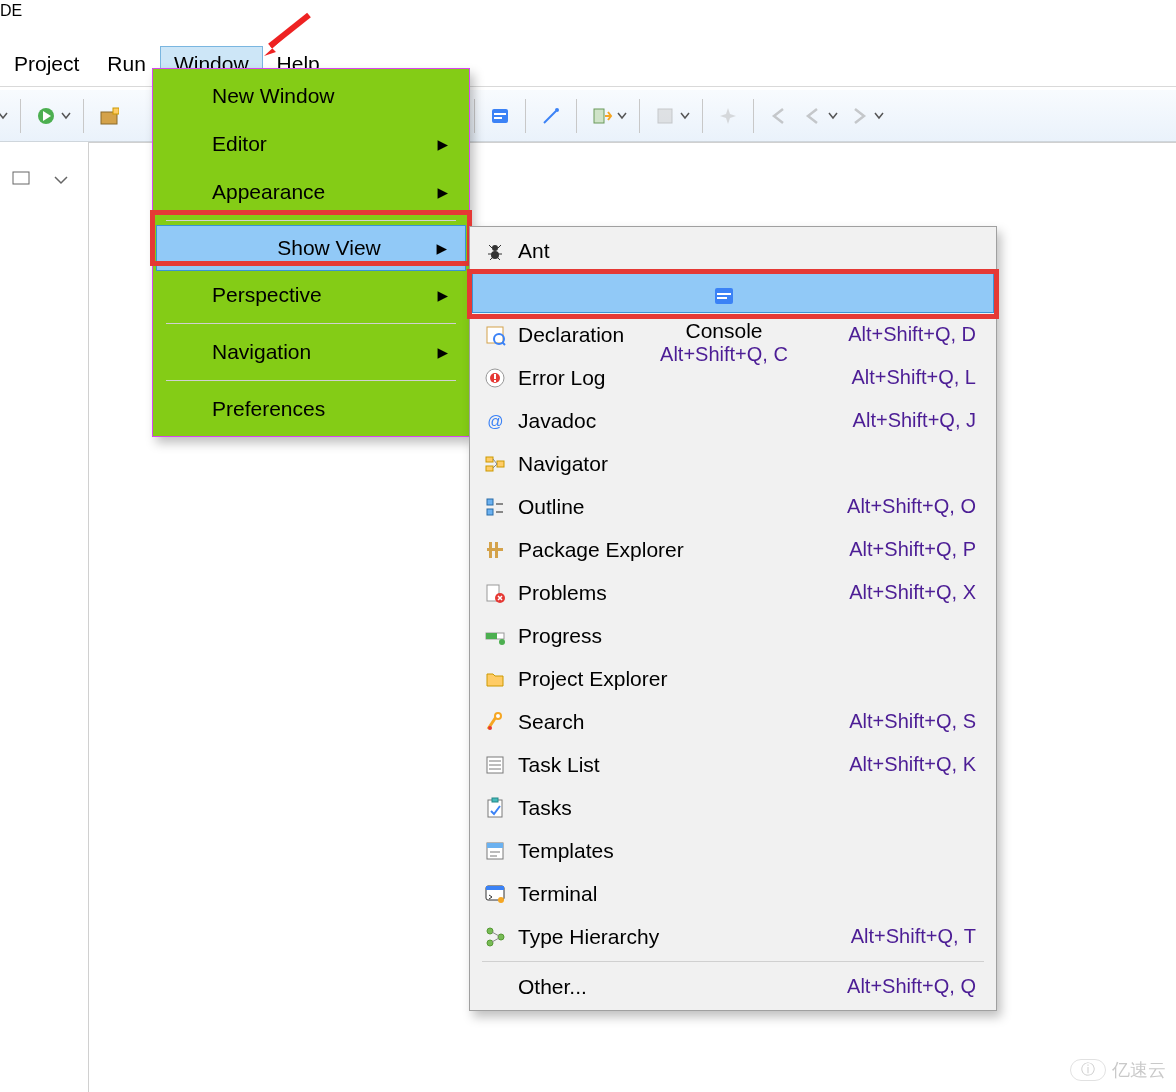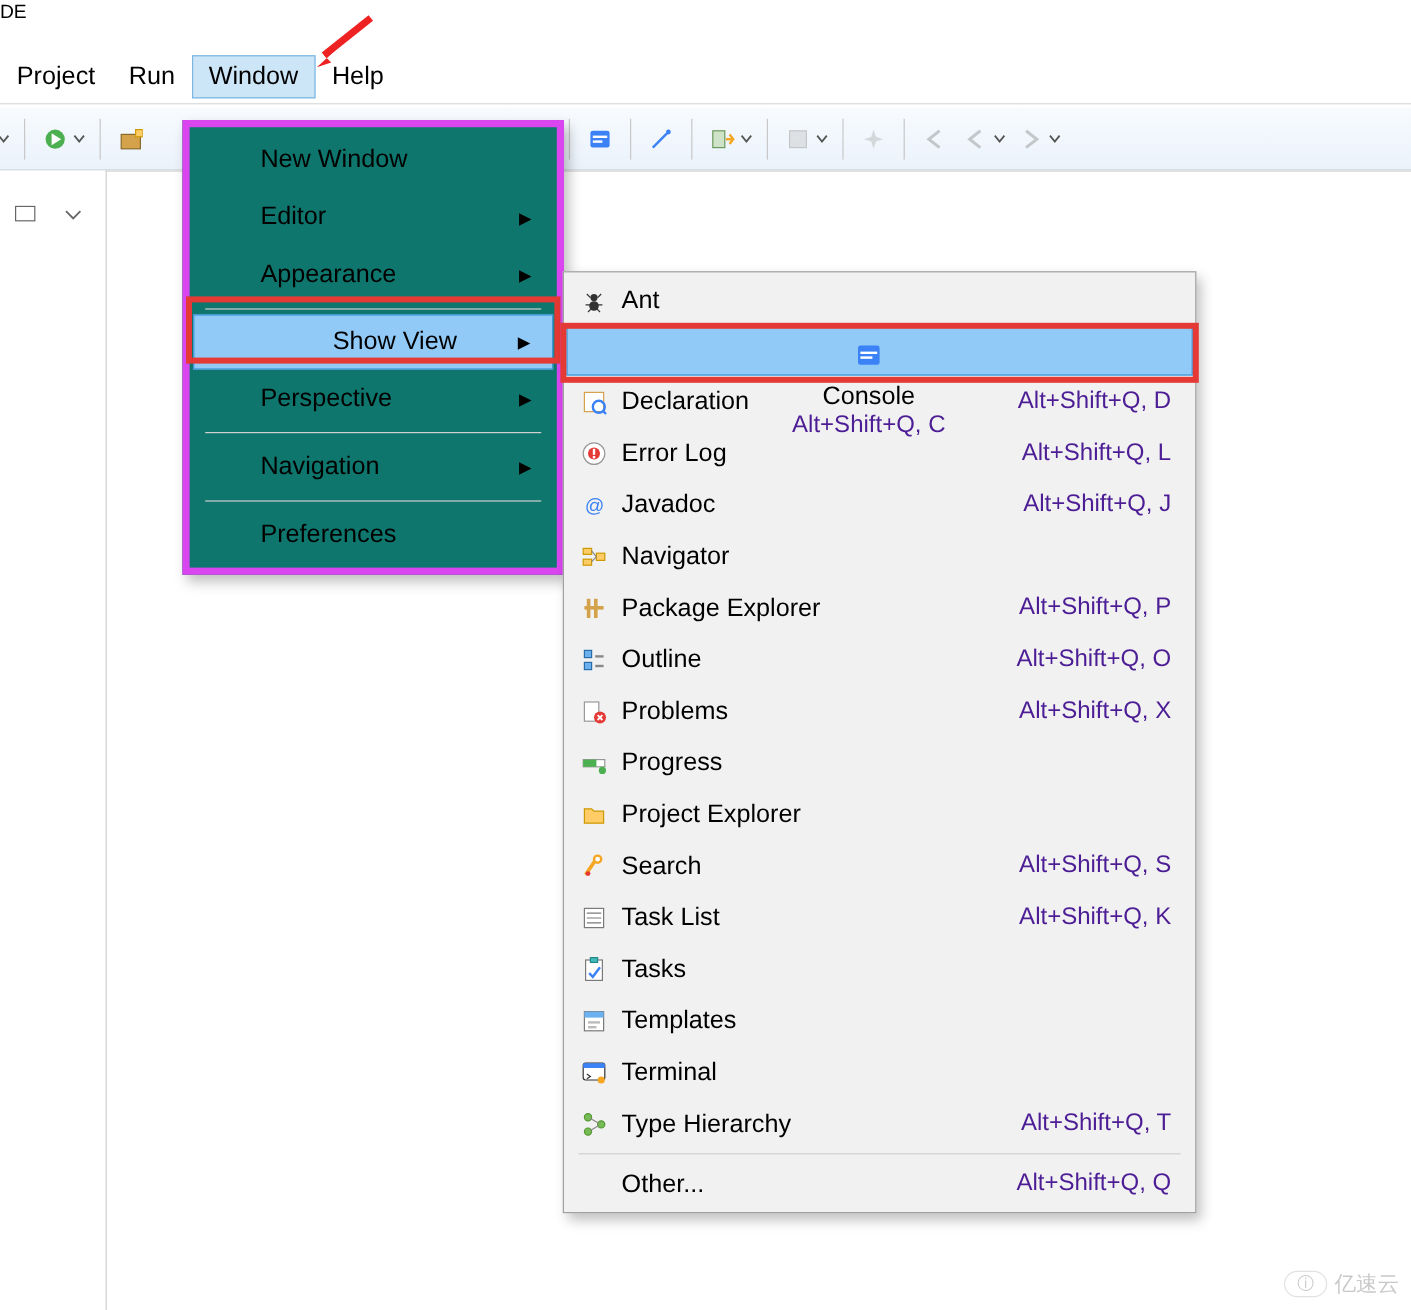--- a/index.html
+++ b/index.html
@@ -16,21 +16,21 @@
 .tool { width: 26px; height: 26px; margin: 0 4px; display: flex; align-items: center; justify-content: center; }
 .tool-sep { width: 1px; height: 34px; background: #c8c8c8; margin: 0 8px; }
 .drop-caret { width: 10px; margin-left: -2px; }
 .caret-svg { stroke: #555; fill: none; }
 
 .palette { position: absolute; left: 0; top: 160px; width: 80px; height: 40px; display:flex; align-items:center; justify-content:space-between; padding:0 12px; }
 
 .editor-area { position: absolute; left: 88px; top: 142px; right: 0; bottom: 0; border-left: 1px solid #d0d0d0; border-top: 1px solid #d0d0d0; background:#fff; }
 
 
-.dropdown { position: absolute; left: 152px; top: 100px; width: 318px; background: #0f766e; border: 6px solid #d946ef; box-shadow: 4px 6px 10px rgba(0,0,0,.25); padding: 3px; }
+.dropdown { position: absolute; left: 152px; top: 68px; width: 318px; background: #84cc16; border: 1px solid #d946ef; box-shadow: 4px 6px 10px rgba(0,0,0,.25); padding: 3px; }
 .dd-item { height: 48px; display:flex; align-items:center; padding: 0 20px 0 56px; position:relative; font-size:21px; color:#000; }
 .dd-item .arrow { position:absolute; right:18px; }
 .dd-sep { height:1px; background:#d0d0d0; margin:4px 10px; }
 .dd-item.highlight { background:#91c9f7; border:1px solid #3a94d6; padding: 0 19px 0 55px; height:46px;justify-content:center; }
 .dd-redbox { position:absolute; left:-3px; right:-3px; border:5px solid #e53935; pointer-events:none; }
 .dd-redbox.box1 { top:141px; height:56px; }
 
 
 .submenu { position:absolute; left:469px; top:226px; width:528px; background:#f1f1f1; border:1px solid #a0a0a0; box-shadow:4px 6px 10px rgba(0,0,0,.25); padding:2px; }
 .sm-item { height:43px; display:flex; align-items:center; font-size:21px; color:#000; padding:0 18px 0 0; position:relative; }
@@ -278,43 +278,43 @@
           <rect x="13" y="8" width="7" height="6" fill="#fc6" stroke="#c90"></rect>
           <path d="M9 6 L13 11 M9 15 L13 11" stroke="#888"></path>
         </svg>
       </span>
       <span class="sm-label">Navigator</span>
       <span class="sm-short"></span>
     </div>
     <div class="sm-item">
       <span class="sm-icon">
         <svg width="22" height="22">
-          <rect x="5" y="3" width="3" height="16" fill="#d4a24a"></rect>
-          <rect x="11" y="3" width="3" height="16" fill="#d4a24a"></rect>
-          <rect x="3" y="9" width="16" height="3" fill="#d4a24a"></rect>
-        </svg>
-      </span>
-      <span class="sm-label">Package Explorer</span>
-      <span class="sm-short">Alt+Shift+Q, P</span>
-    </div>
-    <div class="sm-item">
-      <span class="sm-icon">
-        <svg width="22" height="22">
           <rect x="3" y="3" width="6" height="6" fill="#6bb1f0" stroke="#2a6ca8"></rect>
           <rect x="3" y="13" width="6" height="6" fill="#6bb1f0" stroke="#2a6ca8"></rect>
           <rect x="12" y="7" width="7" height="2" fill="#888"></rect>
           <rect x="12" y="15" width="7" height="2" fill="#888"></rect>
         </svg>
       </span>
       <span class="sm-label">Outline</span>
       <span class="sm-short">Alt+Shift+Q, O</span>
     </div>
     <div class="sm-item">
       <span class="sm-icon">
         <svg width="22" height="22">
+          <rect x="5" y="3" width="3" height="16" fill="#d4a24a"></rect>
+          <rect x="11" y="3" width="3" height="16" fill="#d4a24a"></rect>
+          <rect x="3" y="9" width="16" height="3" fill="#d4a24a"></rect>
+        </svg>
+      </span>
+      <span class="sm-label">Package Explorer</span>
+      <span class="sm-short">Alt+Shift+Q, P</span>
+    </div>
+    <div class="sm-item">
+      <span class="sm-icon">
+        <svg width="22" height="22">
           <rect x="3" y="3" width="12" height="16" fill="#fff" stroke="#999"></rect>
           <circle cx="16" cy="16" r="5" fill="#e53935"></circle>
           <path d="M14 14 L18 18 M18 14 L14 18" stroke="#fff" stroke-width="1.5"></path>
         </svg>
       </span>
       <span class="sm-label">Problems</span>
       <span class="sm-short">Alt+Shift+Q, X</span>
     </div>
     <div class="sm-item">
       <span class="sm-icon">

